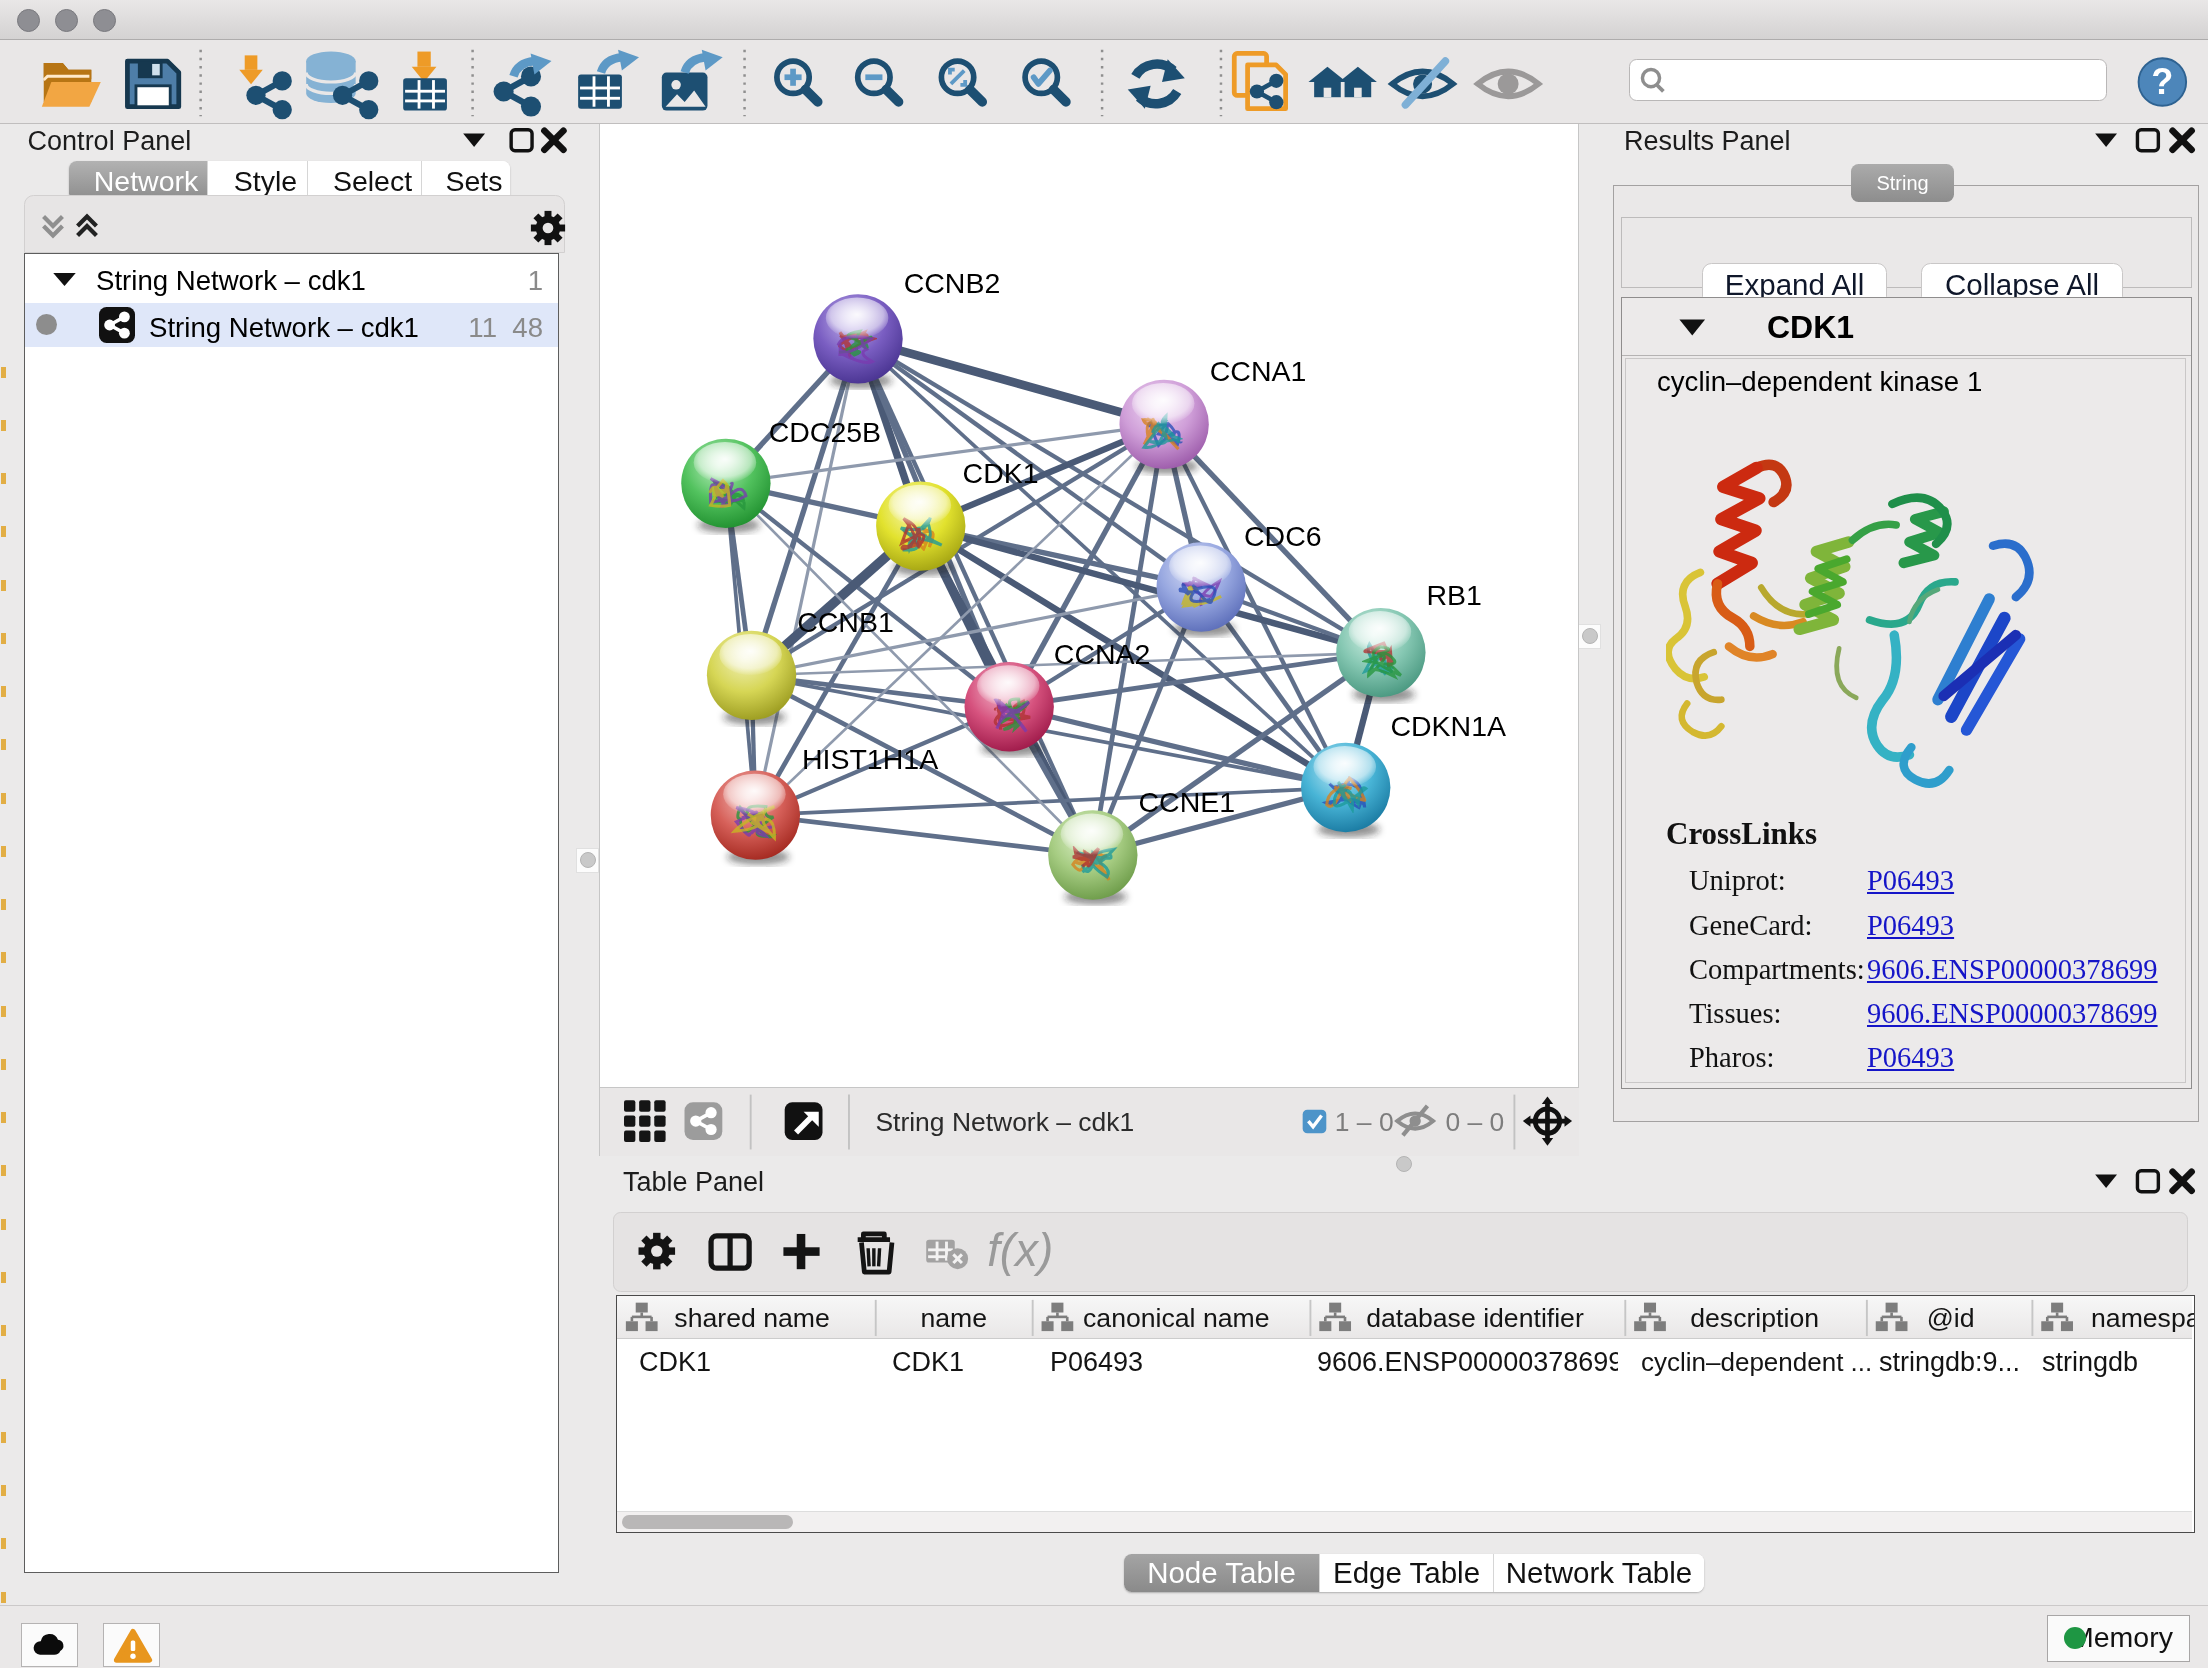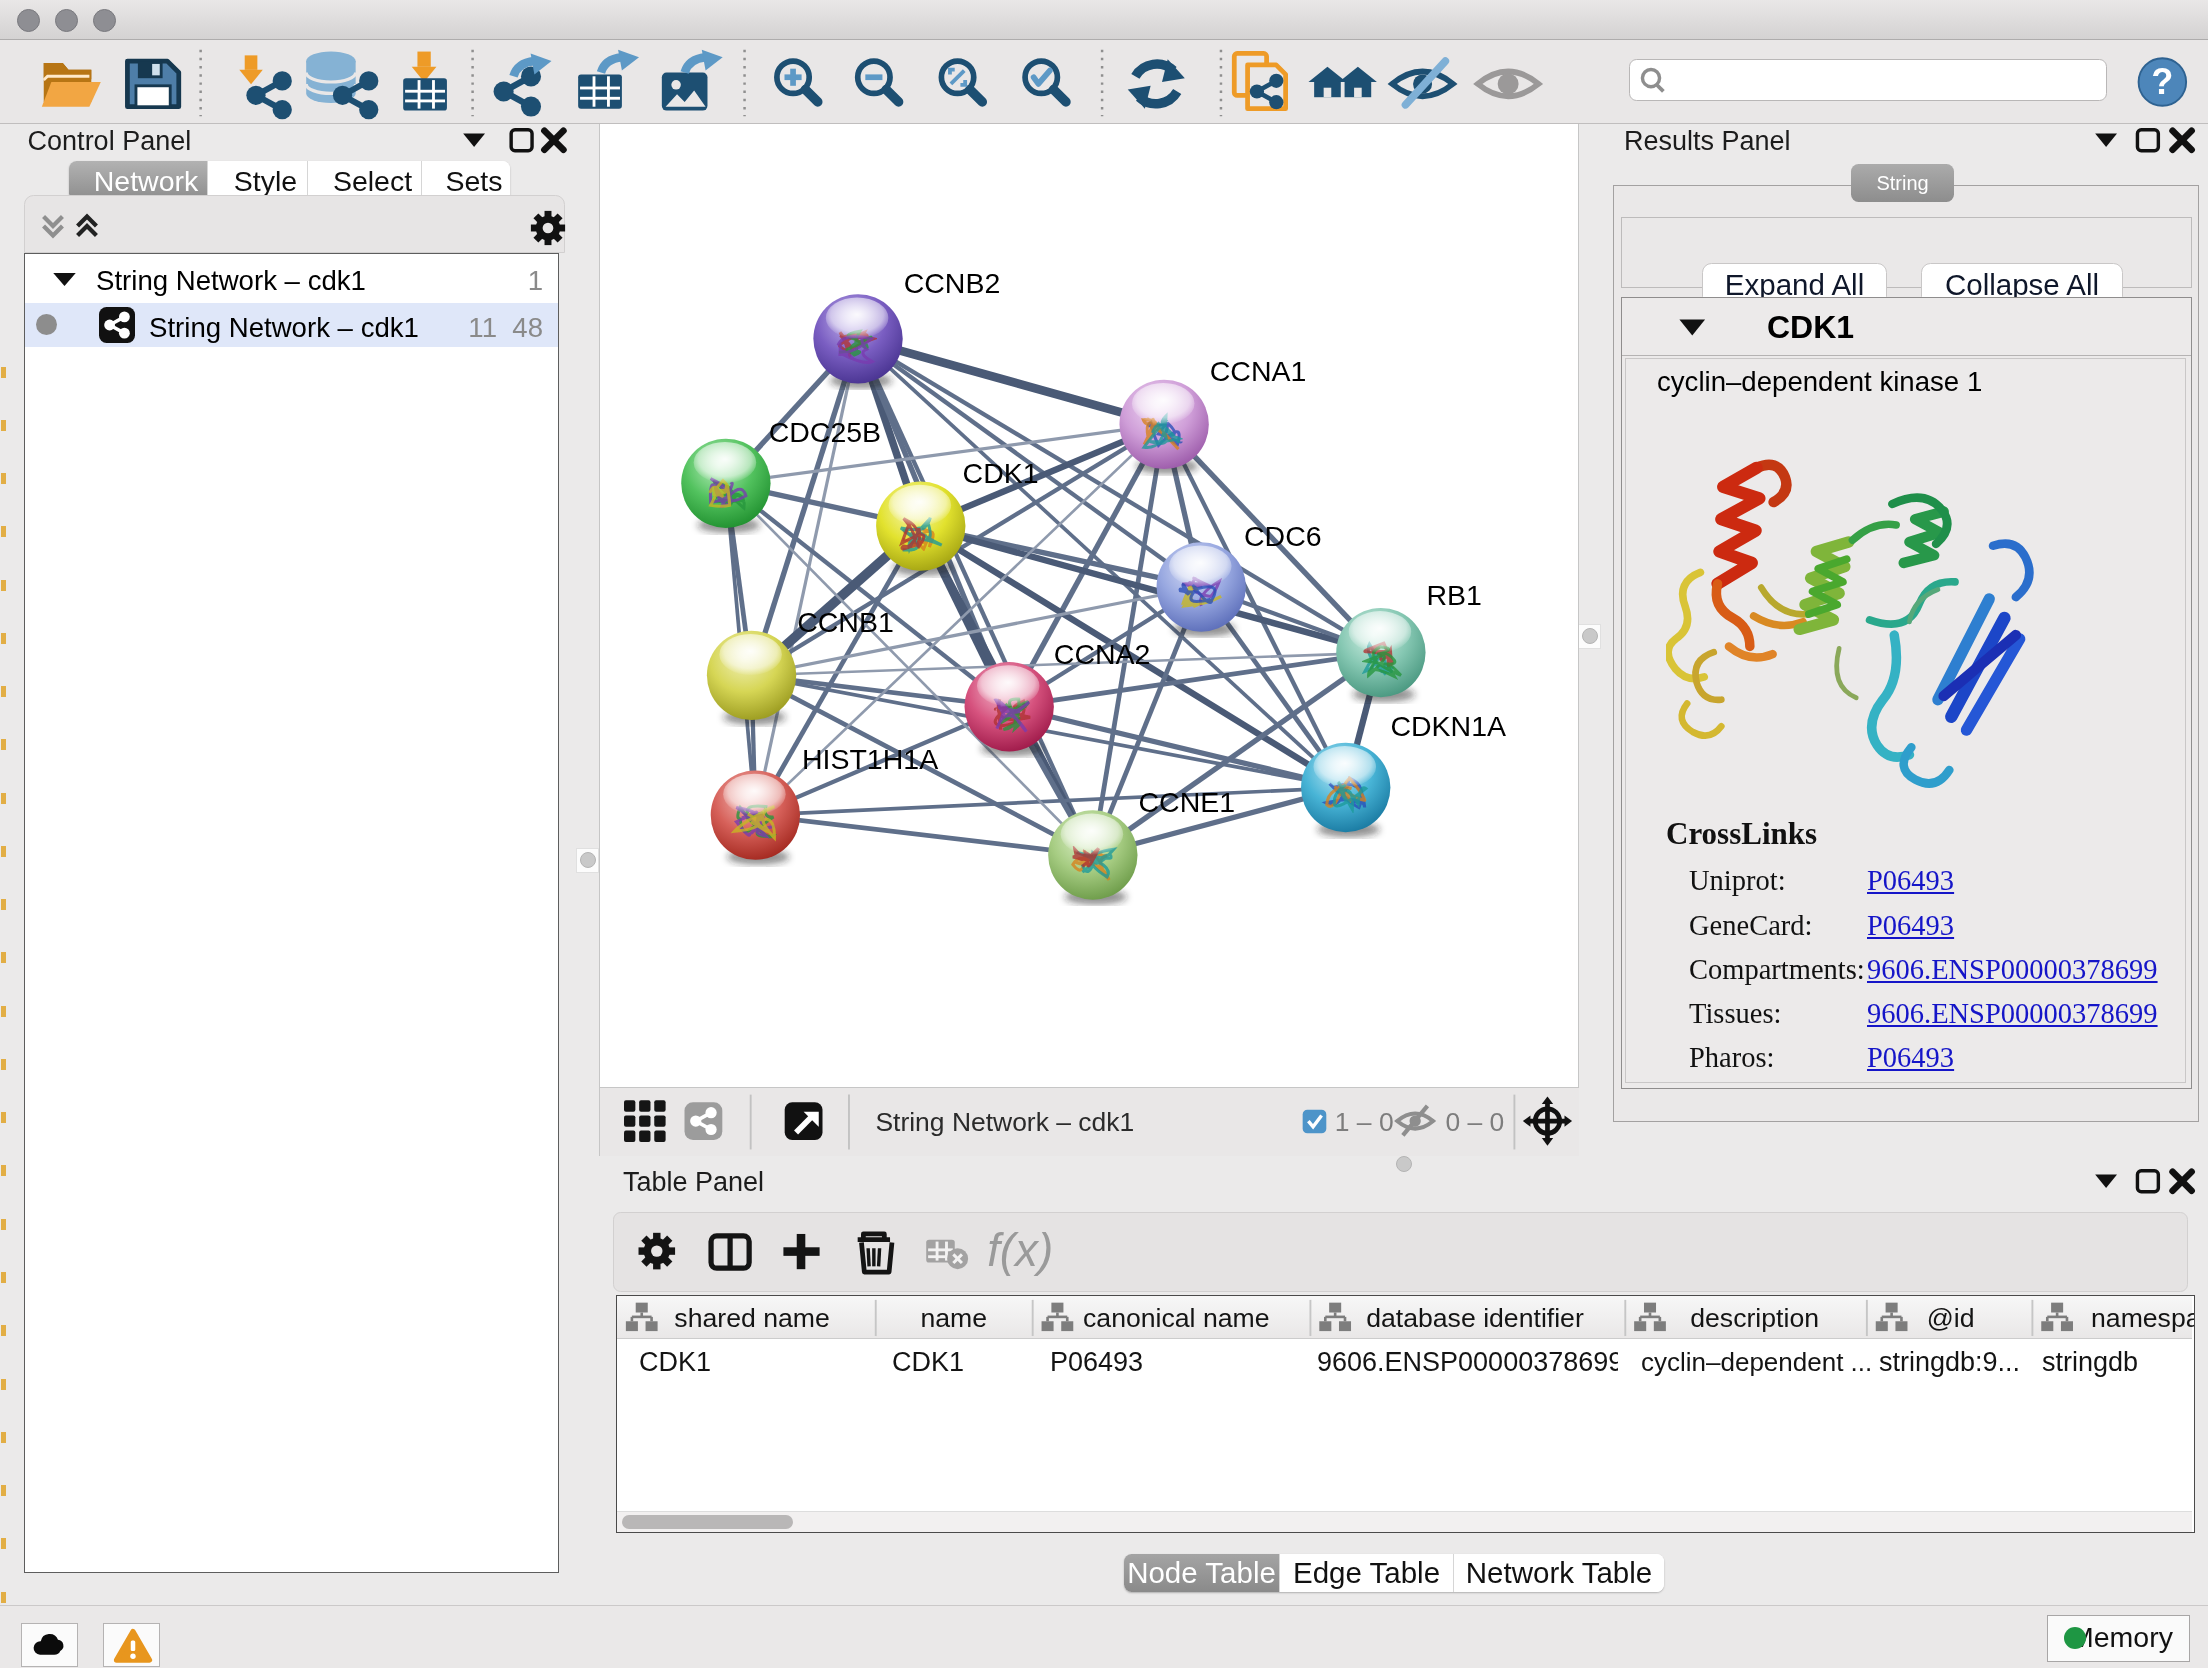--- a/index.html
+++ b/index.html
@@ -705,21 +705,21 @@
       <span style="left:700px;width:301px">9606.ENSP00000378699</span>
       <span style="left:1024px;width:234px;font-size:26px">cyclin–dependent ...</span>
       <span style="left:1262px;width:145px">stringdb:9...</span>
       <span style="left:1425px;width:143px">stringdb</span>
     </div>
 <div id="tp-hscroll">
       <div id="tp-thumb"></div>
     </div>
 </div>
 <div id="tp-tabs">
-    <div class="btab sel" style="width:156px">Node Table</div>
+    <div class="btab sel" style="width:196px">Node Table</div>
     <div class="btab" style="width:174px">Edge Table</div>
     <div class="btab" style="width:210px">Network Table</div>
   </div>
 <div id="statusbar">
 <div class="sbtn" style="left:21px">
       <svg style="position:absolute;left:5.7px;top:2.9px;width:42px;height:36px;" viewBox="0 0 56 46">
         <path d="M16 36 a9 9 0 0 1 1 -18 a12 12 0 0 1 23 -2 a8 8 0 0 1 3 15 q-2 5 -8 5 z" fill="#0b0b0b"></path>
       </svg>
     </div>
 <div class="sbtn" style="left:103px">

